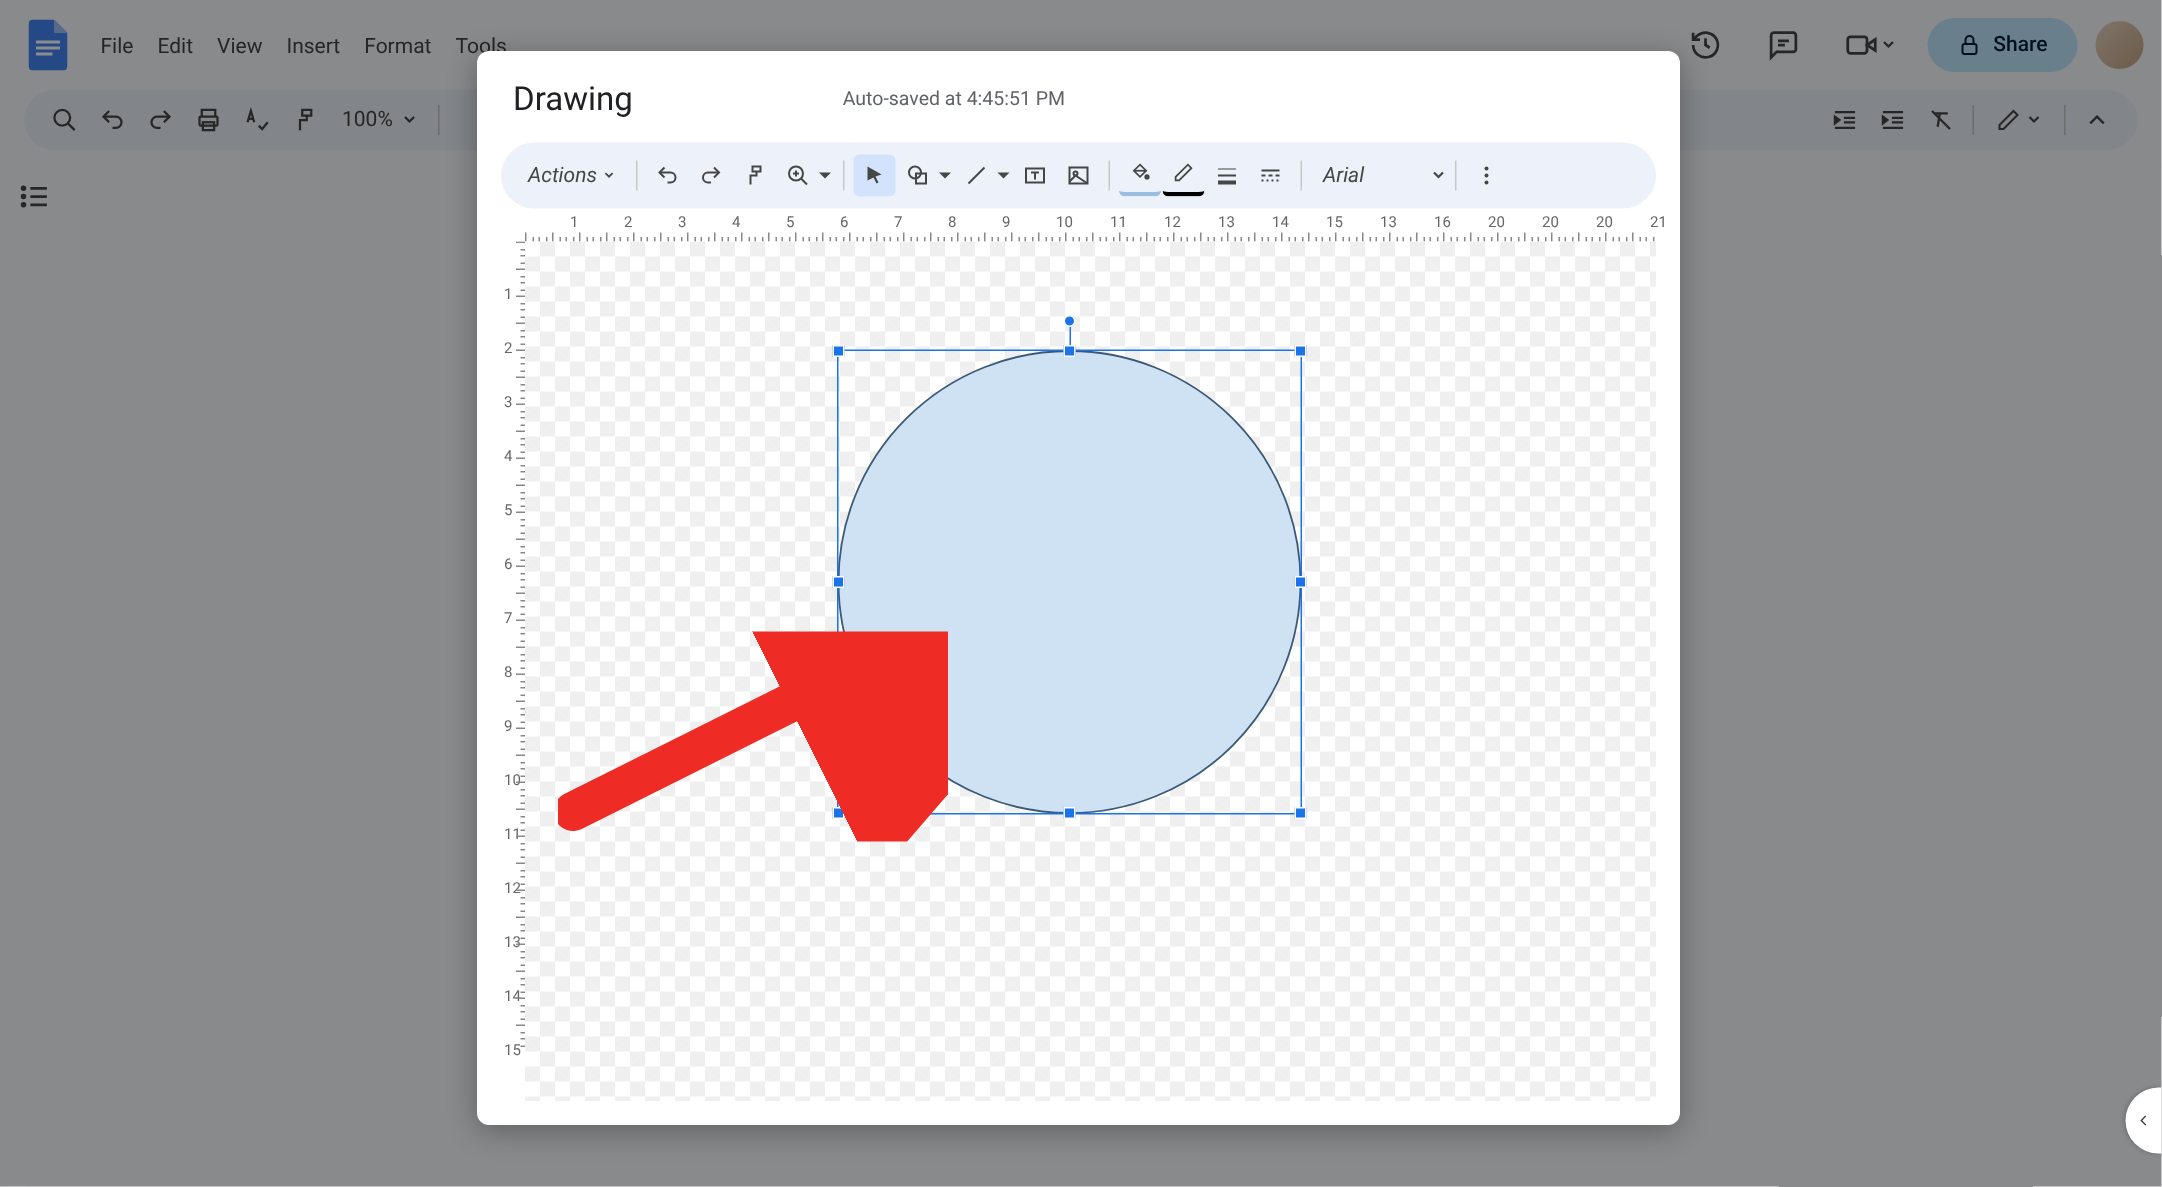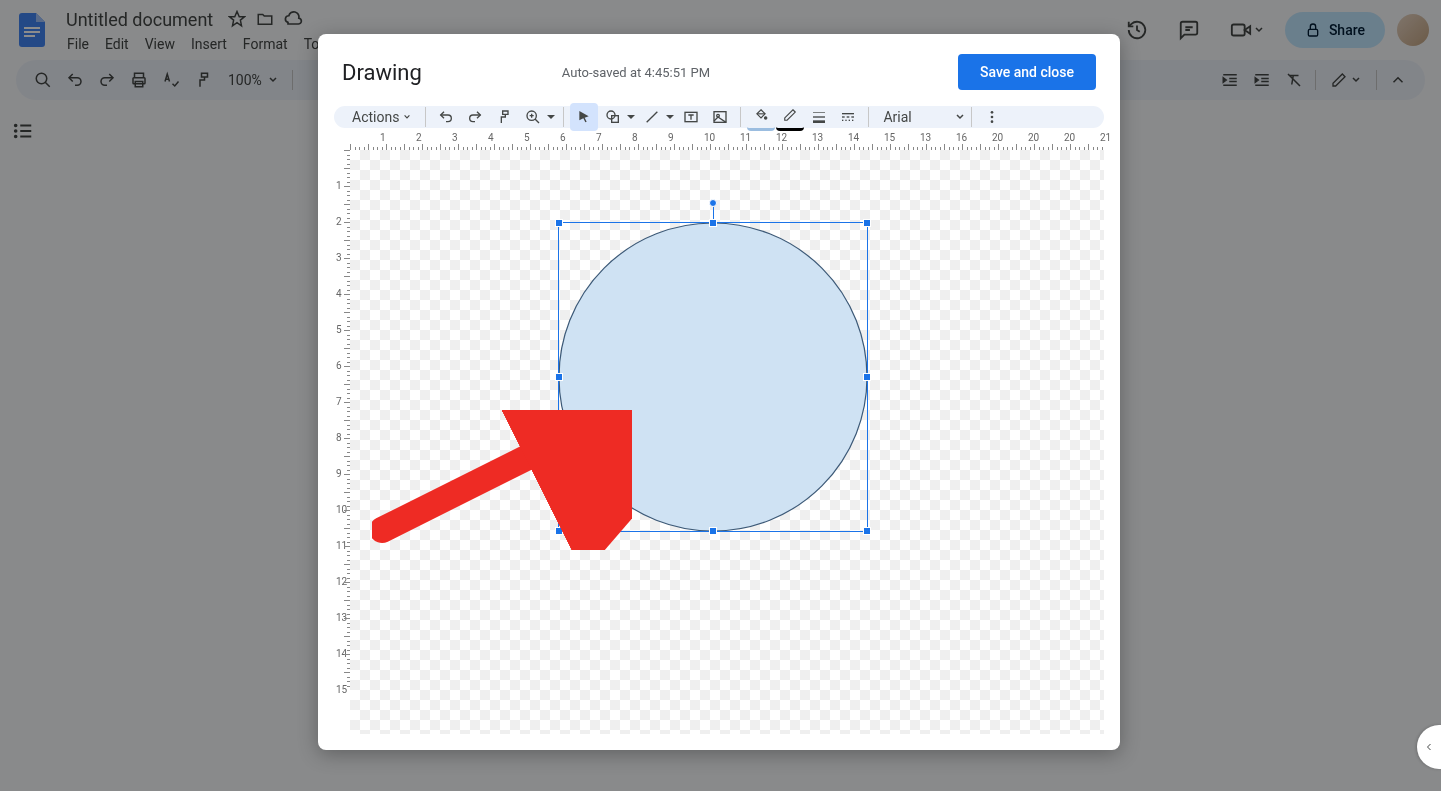--- a/index.html
+++ b/index.html
@@ -34,21 +34,21 @@
 .overlay-dim { position: absolute; inset: 0; background: rgba(0,0,0,0.45); }
 
 
 .drawing-dialog { position: absolute; left: 318px; top: 34px; width: 802px; height: 716px; background: #fff; border-radius: 8px; box-shadow: 0 4px 20px rgba(0,0,0,0.3); display: flex; flex-direction: column; }
 .dlg-header { display: flex; align-items: center; padding: 20px 24px 12px 24px; }
 .dlg-title { font-size: 22px; color: #202124; }
 .dlg-autosave { font-size: 13px; color: #5f6368; margin-left: auto; margin-right: 16px; position: absolute; left: 564px; top: 38px; }
 .dlg-autosave { position: static; margin-left: 140px; }
 .dlg-save-btn { background: #1a73e8; color: #fff; border: none; border-radius: 4px; padding: 10px 22px; font-size: 14px; font-weight: 500; margin-left: auto; cursor: pointer; }
 
-.dlg-toolbar { height: 22px; margin: 4px 16px 0 16px; background: #edf2fa; border-radius: 24px; display: flex; align-items: center; padding: 0 10px; gap: 1px; }
+.dlg-toolbar { height: 44px; margin: 4px 16px 0 16px; background: #edf2fa; border-radius: 24px; display: flex; align-items: center; padding: 0 10px; gap: 1px; font-style: italic; }
 .dtb-actions { display: flex; align-items: center; font-size: 14px; color: #444746; padding: 0 8px; gap: 2px; }
 .dtb-icon { width: 28px; height: 28px; display: flex; align-items: center; justify-content: center; color: #444746; border-radius: 4px; position: relative; }
 .dtb-icon.active { background: #d3e3fd; }
 .dtb-icon.dd::after { content: ''; position: absolute; right: -8px; top: 50%; border: 4px solid transparent; border-top-color: #444746; transform: translateY(-2px); }
 .dtb-icon.dd { margin-right: 10px; }
 .dtb-sep { width: 1px; height: 20px; background: #c7c7c7; margin: 0 5px; }
 .dtb-font { display: flex; align-items: center; font-size: 14px; color: #444746; width: 90px; padding-left: 8px; }
 .dtb-font-dd { margin-left: auto; }
 .fill-swatch { border-bottom: 3px solid #9bbde0; padding-bottom: 1px; }
 .border-swatch { border-bottom: 3px solid #000; padding-bottom: 1px; }
@@ -95,38 +95,20 @@
     <div class="docs-logo">
       <svg width="26" height="34" viewBox="0 0 26 34">
           <path fill="#4285f4" d="M3 0h14l9 9v22a3 3 0 0 1-3 3H3a3 3 0 0 1-3-3V3a3 3 0 0 1 3-3z"></path>
           <path fill="#a1c2fa" d="M17 0l9 9h-9z"></path>
           <rect x="5" y="14" width="16" height="2" fill="#fff"></rect>
           <rect x="5" y="18" width="16" height="2" fill="#fff"></rect>
           <rect x="5" y="22" width="11" height="2" fill="#fff"></rect>
         </svg>
     </div>
     <div class="docs-title-area">
-      <div class="docs-title-row">
-        <span class="docs-title">Untitled document</span>
-        <span class="docs-title-icon">
-            <svg width="18" height="18" viewBox="0 0 24 24" fill="none" stroke="#444746" stroke-width="2">
-              <path d="M12 2l3 7h7l-5.5 4.5L18 21l-6-4-6 4 1.5-7.5L2 9h7z"></path>
-            </svg>
-          </span>
-        <span class="docs-title-icon">
-            <svg width="18" height="18" viewBox="0 0 24 24" fill="none" stroke="#444746" stroke-width="2">
-              <path d="M3 6h6l2 2h10v11H3z"></path>
-            </svg>
-          </span>
-        <span class="docs-title-icon">
-            <svg width="20" height="20" viewBox="0 0 24 24" fill="none" stroke="#444746" stroke-width="2">
-              <path d="M6 16a4 4 0 0 1 1-7.9A6 6 0 0 1 19 11a3.5 3.5 0 0 1-1 7H6z"></path>
-            </svg>
-          </span>
-      </div>
       <div class="docs-menubar">
         <span class="docs-menu-item">File</span>
         <span class="docs-menu-item">Edit</span>
         <span class="docs-menu-item">View</span>
         <span class="docs-menu-item">Insert</span>
         <span class="docs-menu-item">Format</span>
         <span class="docs-menu-item">Tools</span>
       </div>
     </div>
     <div class="docs-header-right">
@@ -254,21 +236,20 @@
     </div>
   </div>
 </div>
 
 <div class="overlay-dim"></div>
 
 <div class="drawing-dialog">
   <div class="dlg-header">
     <span class="dlg-title">Drawing</span>
     <span class="dlg-autosave">Auto-saved at 4:45:51 PM</span>
-    <button class="dlg-save-btn">Save and close</button>
   </div>
 
   <div class="dlg-toolbar">
     <span class="dtb-actions">
         <span>Actions</span>
         <svg width="8" height="8" viewBox="0 0 10 10" style="margin-left:2px">
           <path d="M2 3l3 3 3-3" stroke="#444746" stroke-width="1.5" fill="none"></path>
         </svg>
       </span>
     <span class="dtb-sep"></span>

